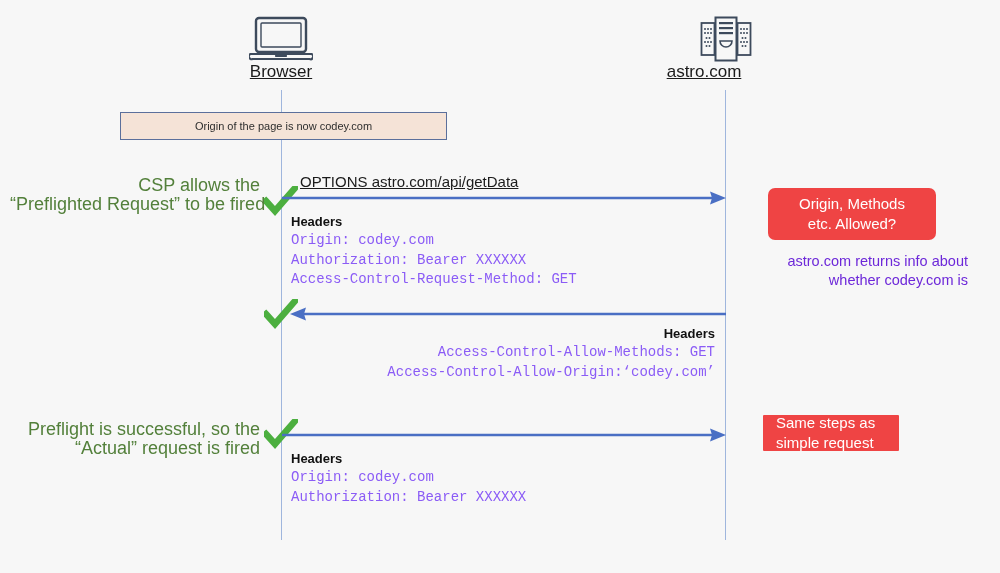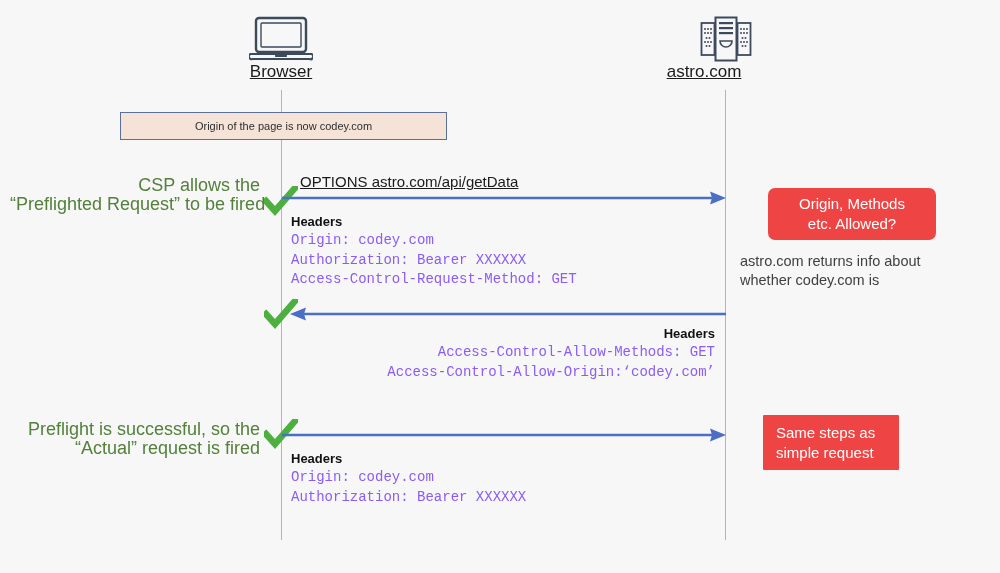--- a/index.html
+++ b/index.html
@@ -110,22 +110,22 @@
     box-sizing: border-box;
   }
   .blue-box.rounded { border-radius: 7px; align-items: center; text-align: center; }
   .blue-box.square  { border-radius: 1px; align-items: flex-start; text-align: left; padding-left: 13px; }
 
   
   .side-note {
     position: absolute;
     font-size: 14.5px;
     line-height: 19px;
-    color: #404040;
-    text-align: left;
+    color: #6d28d9;
+    text-align: right;
     white-space: nowrap;
   }
 </style>
 </head>
 <body>
 
 <div id="stage">
 
   <div class="actor-icon" style="left:249px; top:16px;">
     <svg width="64" height="46" viewBox="0 0 64 46">
@@ -251,18 +251,18 @@
     <line x1="0" y1="8" x2="432" y2="8" stroke="#4a6fc4" stroke-width="2.6"></line>
     <path d="M444 8 L428 1.5 L430 8 L428 14.5 Z" fill="#4a6fc4"></path>
   </svg>
 
   <div class="headers-block" style="left:291px; top:449px;">
     <div class="headers-title">Headers</div>
     <div class="headers-line">Origin: codey.com</div>
     <div class="headers-line">Authorization: Bearer XXXXXX</div>
   </div>
 
-  <div class="blue-box square" style="left:763px; top:415px; width:136px; height:55px;">
+  <div class="blue-box square" style="left:763px; top:415px; width:136px; height:36px;">
     <div>Same steps as</div>
     <div>simple request</div>
   </div>
 
 </div>
 
 </body></html>

